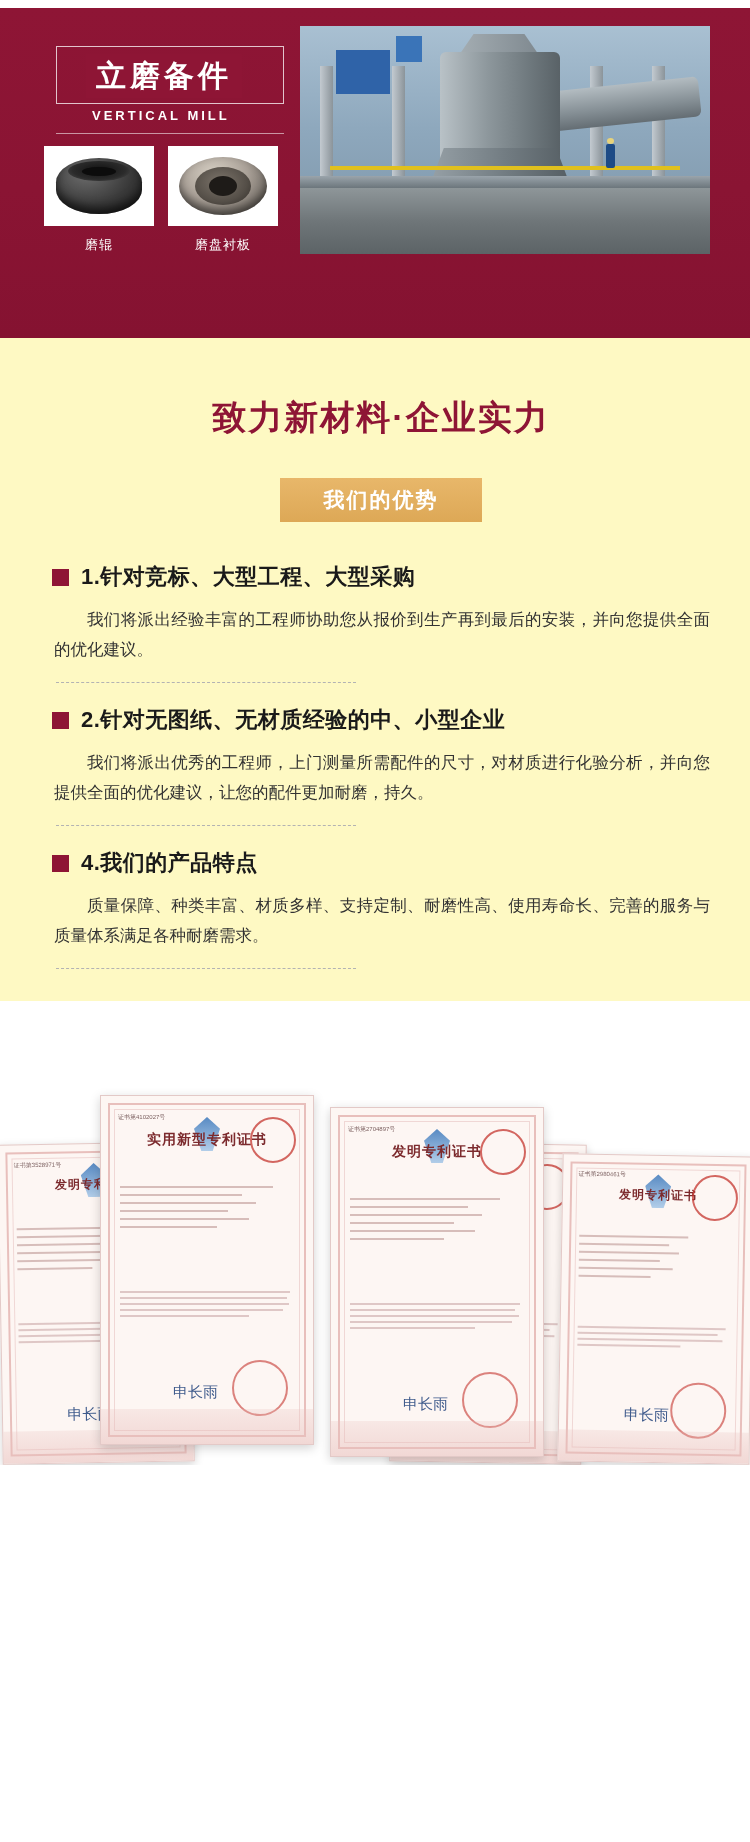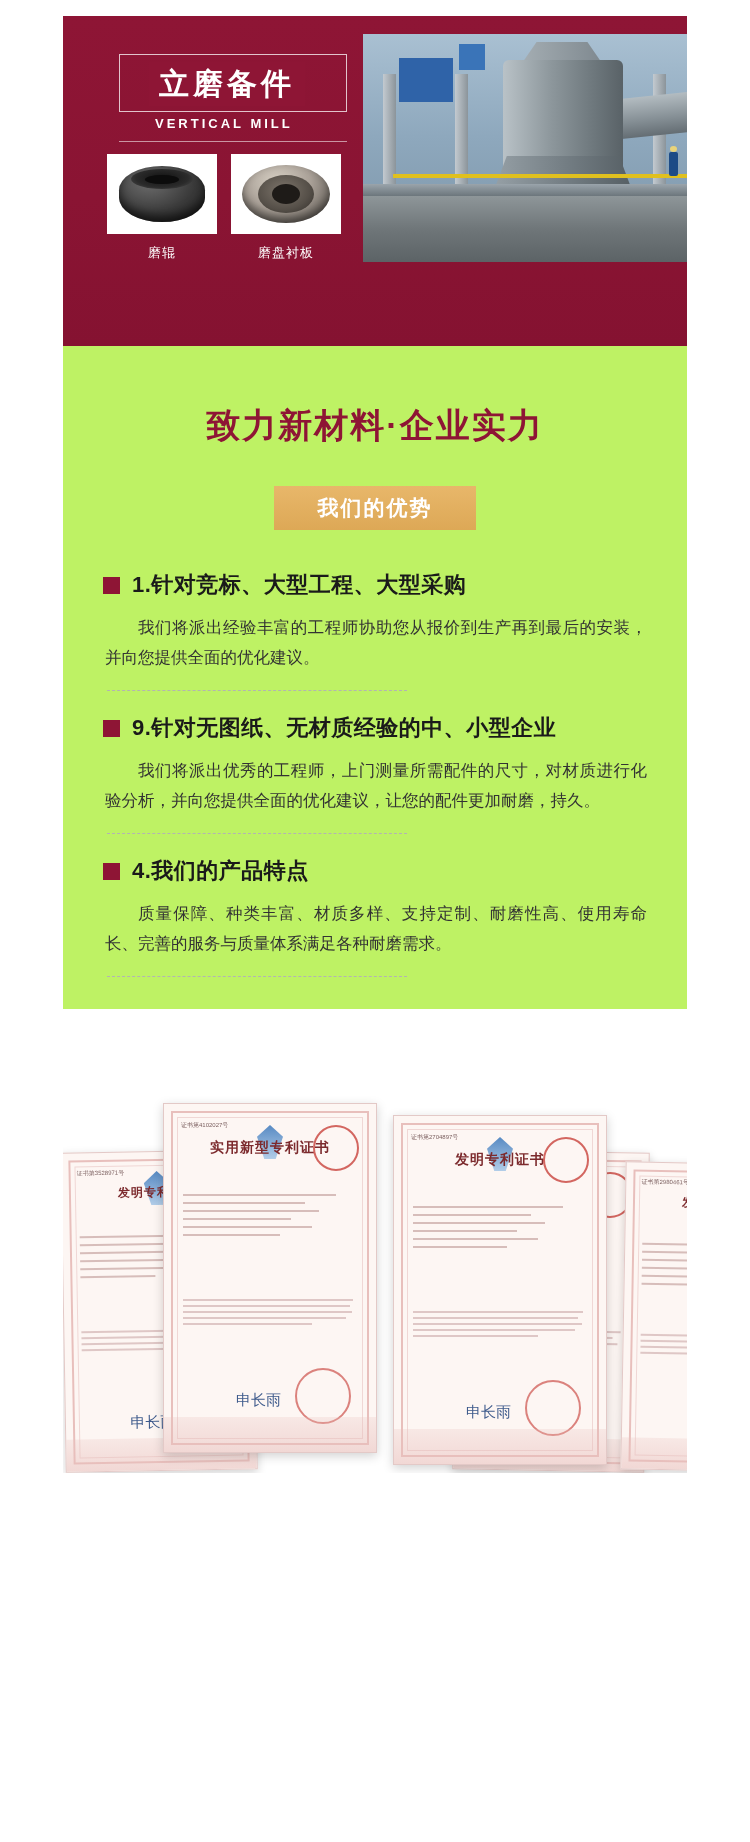--- a/index.html
+++ b/index.html
@@ -6,22 +6,22 @@
     margin: 0;
     padding: 0;
   }
   body {
     width: 750px;
     background: #ffffff;
     font-family: "Liberation Sans", sans-serif;
     -webkit-font-smoothing: antialiased;
   }
   .page {
-    width: 624px;
-    margin: 16px auto;
+    width: 750px;
+    margin: 8px auto;
     position: relative;
     overflow: hidden;
   }
 
   
   .hero {
     position: relative;
     width: 750px;
     height: 330px;
     background: #8e1535;
@@ -295,22 +295,22 @@
     left: 1px;
     top: -6px;
     width: 7px;
     height: 6px;
     background: #e8d37a;
     border-radius: 50%;
   }
 
   
   .strength {
-    padding: 56px 0 10px 0;
-    background: #bef264;
+    padding: 56px 0 10px 12px;
+    background: #fef9c3;
   }
   .sec-title {
     text-align: center;
     font-size: 34px;
     font-weight: bold;
     color: #8e1535;
     letter-spacing: 2px;
     line-height: 46px;
   }
   .pill {
@@ -559,21 +559,21 @@
           <span class="adv-square"></span>
           <span class="adv-head-text">1.针对竞标、大型工程、大型采购</span>
         </div>
         <div class="adv-body">我们将派出经验丰富的工程师协助您从报价到生产再到最后的安装，并向您提供全面的优化建议。</div>
         <div class="dash"></div>
       </div>
 
       <div class="adv-item">
         <div class="adv-head">
           <span class="adv-square"></span>
-          <span class="adv-head-text">9.针对无图纸、无材质经验的中、小型企业</span>
+          <span class="adv-head-text">2.针对无图纸、无材质经验的中、小型企业</span>
         </div>
         <div class="adv-body">我们将派出优秀的工程师，上门测量所需配件的尺寸，对材质进行化验分析，并向您提供全面的优化建议，让您的配件更加耐磨，持久。</div>
         <div class="dash"></div>
       </div>
 
 
       <div class="adv-item">
         <div class="adv-head">
           <span class="adv-square"></span>
           <span class="adv-head-text">4.我们的产品特点</span>

